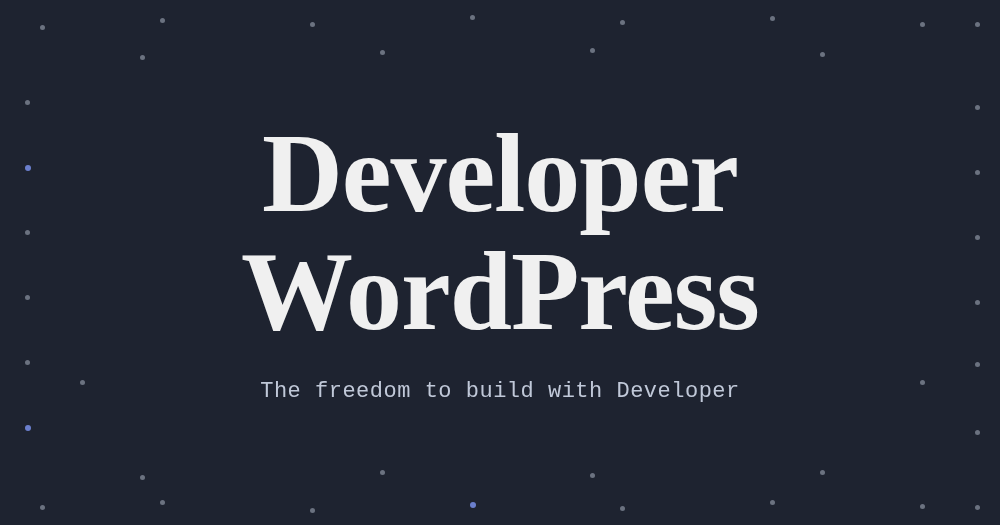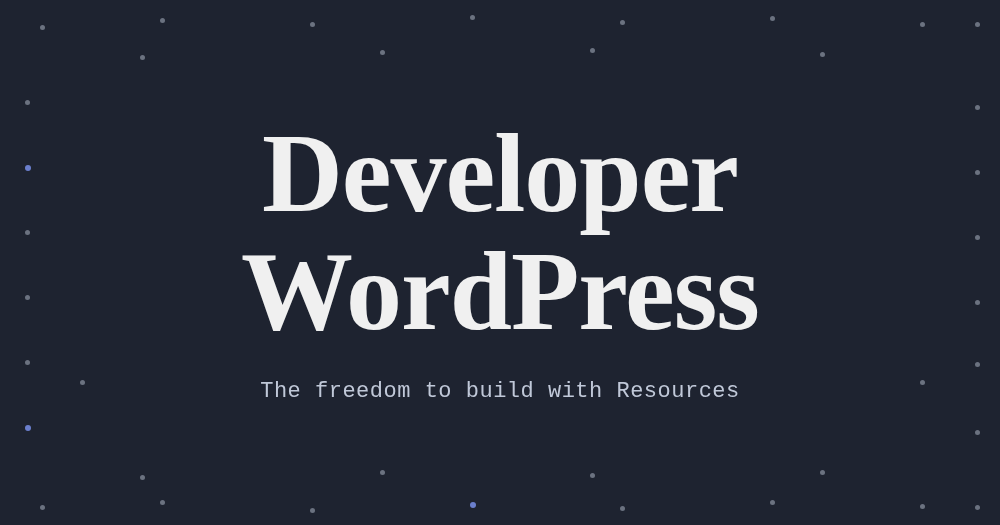--- a/index.html
+++ b/index.html
@@ -117,14 +117,14 @@
       <div class="dot dot-gray" style="left: 820px; top: 470px;"></div>
       <div class="dot dot-gray" style="left: 920px; top: 380px;"></div>
       <div class="dot dot-gray" style="left: 80px; top: 380px;"></div>
     </div>
 
   <h1 class="main-title">
     <span>Developer</span><br>
     <span>WordPress</span>
   </h1>
 
-  <p class="subtitle">The freedom to build with Resources</p>
+  <p class="subtitle">The freedom to build with Developer</p>
 </div>
 
 </body></html>

